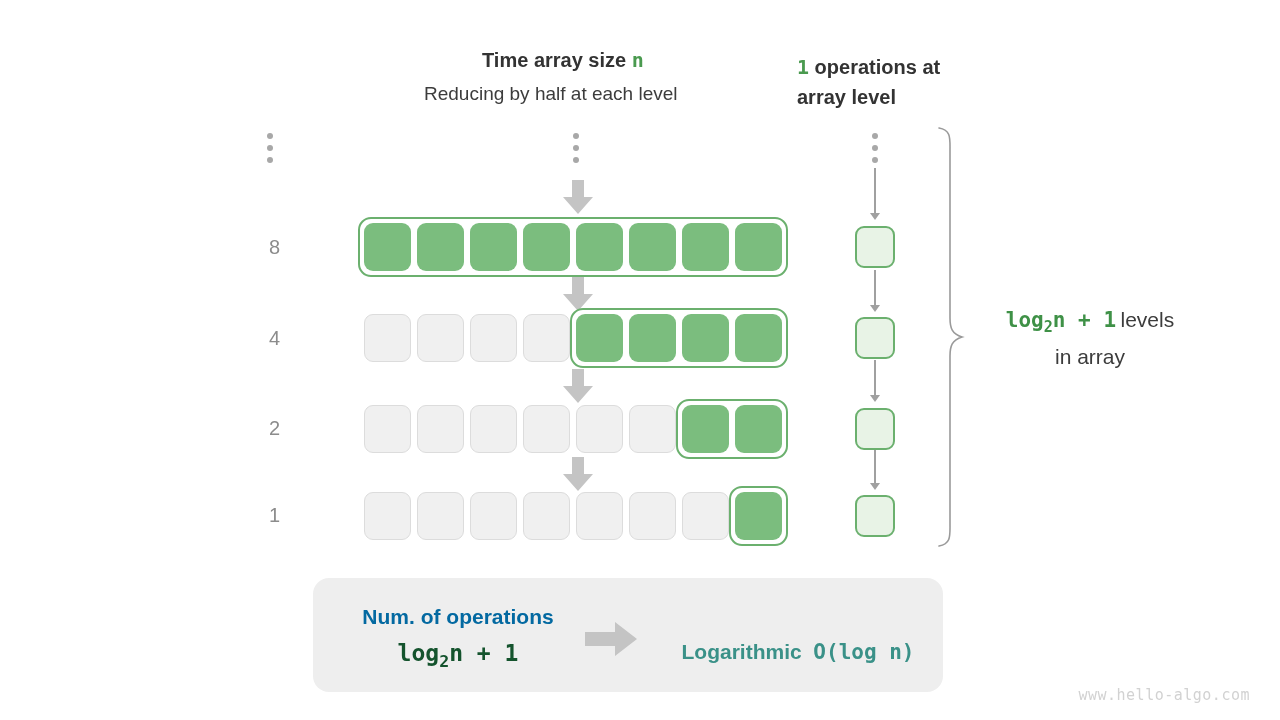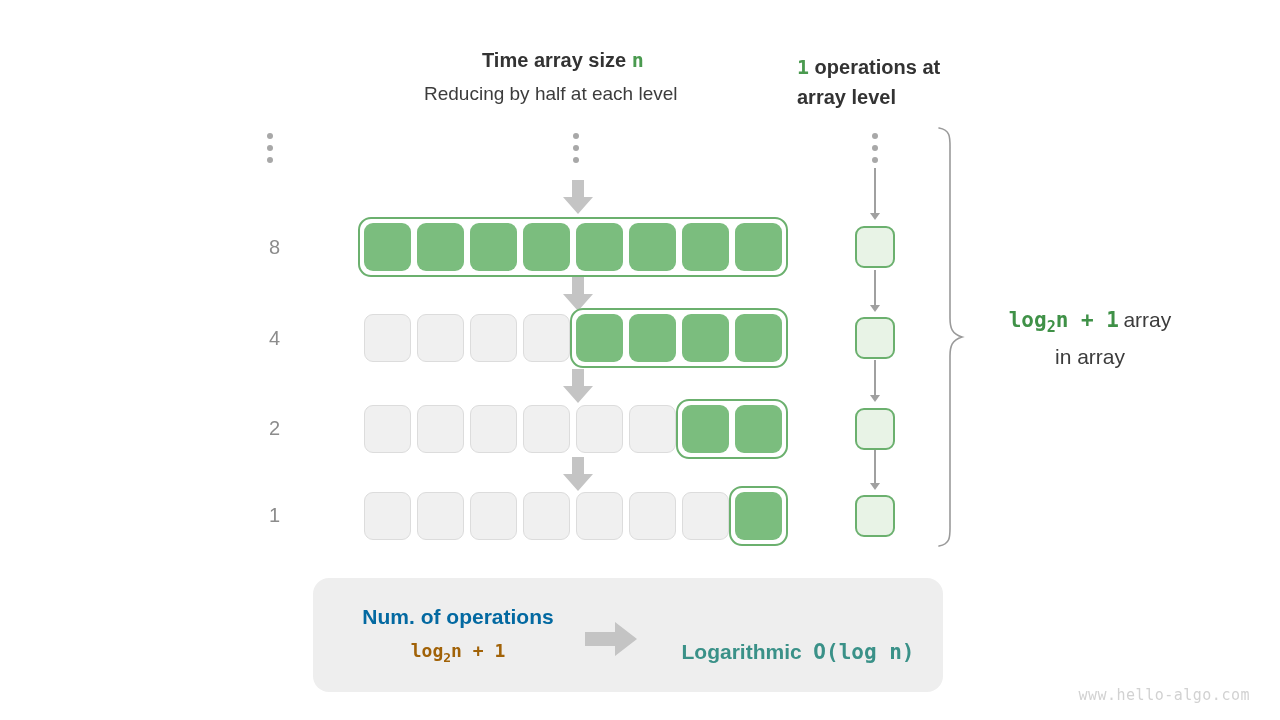--- a/index.html
+++ b/index.html
@@ -137,22 +137,22 @@
   .sum-title {
     font-weight: bold;
     font-size: 21px;
     color: #0369a1;
     text-align: center;
     white-space: nowrap;
   }
   .sum-val-green {
     font-family: "DejaVu Sans Mono", monospace;
     font-weight: bold;
-    font-size: 18px;
-    color: #a16207;
+    font-size: 23px;
+    color: #14532d;
     text-align: center;
     white-space: nowrap;
   }
   .sum-val-teal {
     font-size: 21px;
     font-weight: bold;
     color: #3a9188;
     text-align: center;
     white-space: nowrap;
   }
@@ -289,21 +289,21 @@
   <div class="opbox" style="left:855px; top:408px;"></div>
   <div class="opbox" style="left:855px; top:495px;"></div>
 
   <svg class="abs" style="left:935px; top:122px;" width="30" height="430" viewBox="0 0 30 430">
     <path d="M4 6 C 16 8, 15 16, 15 28 L15 196 C15 206, 17 212, 27 215
              C17 218, 15 224, 15 234 L15 402 C15 414, 16 422, 4 424" fill="none" stroke="#9a9a9a" stroke-width="1.6" stroke-linecap="round"></path>
   </svg>
 
   <div class="abs" style="left:990px; top:305px; width:200px; text-align:center; line-height:30px;">
     <span class="note-mono"><span>log</span><sub>2</sub><span>n + 1</span></span>
-    <span class="note-plain">array</span><br>
+    <span class="note-plain">levels</span><br>
     <span class="note-plain">in array</span>
   </div>
 
   <div class="sumbox">
     <div class="abs sum-title" style="left:0px; top:27px; width:290px;">Num. of operations</div>
     <div class="abs sum-val-green" style="left:0px; top:62px; width:290px;"><span>log</span><sub>2</sub><span>n + 1</span></div>
 
     <svg class="abs" style="left:272px; top:44px;" width="52" height="34" viewBox="0 0 52 34">
       <polygon points="0,10 30,10 30,0 52,17 30,34 30,24 0,24" fill="#c4c4c4"></polygon>
     </svg>

